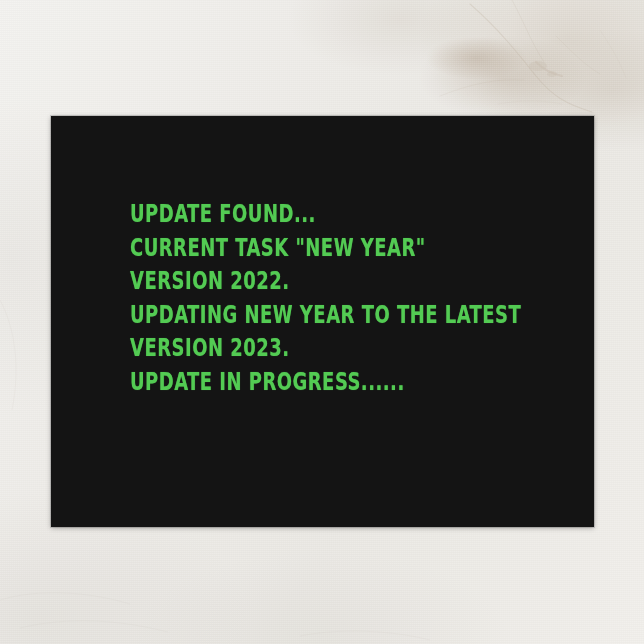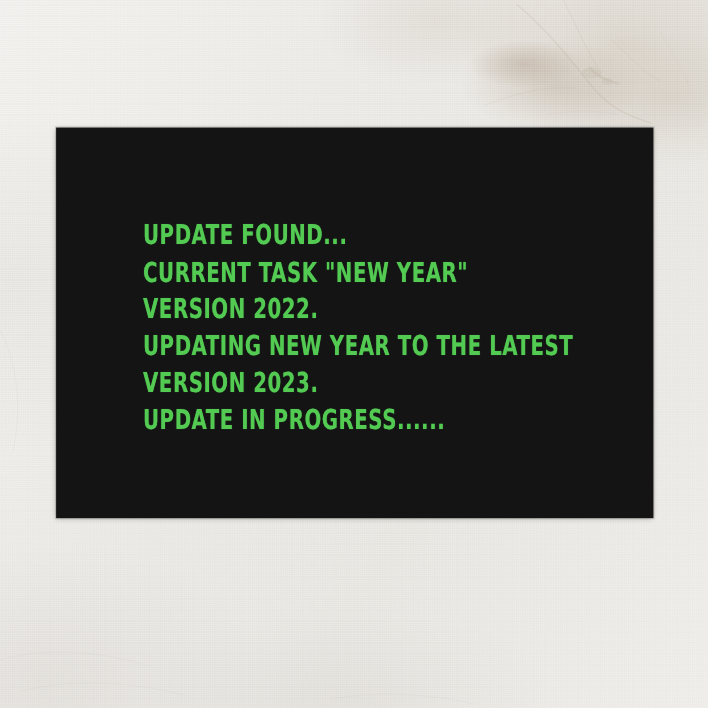--- a/index.html
+++ b/index.html
@@ -52,21 +52,21 @@
     inset: 0;
     opacity: 0.5;
   }
 
   
   .card {
     position: absolute;
     left: 51px;
     top: 116px;
     width: 543px;
-    height: 355px;
+    height: 411px;
     background: #141414;
     box-shadow: 0 1px 5px rgba(0,0,0,0.30), 0 0 0 1px rgba(120,120,120,0.28);
   }
 
   .terminal {
     position: absolute;
     left: 79px;
     top: 81px;
     right: 14px;
   }

